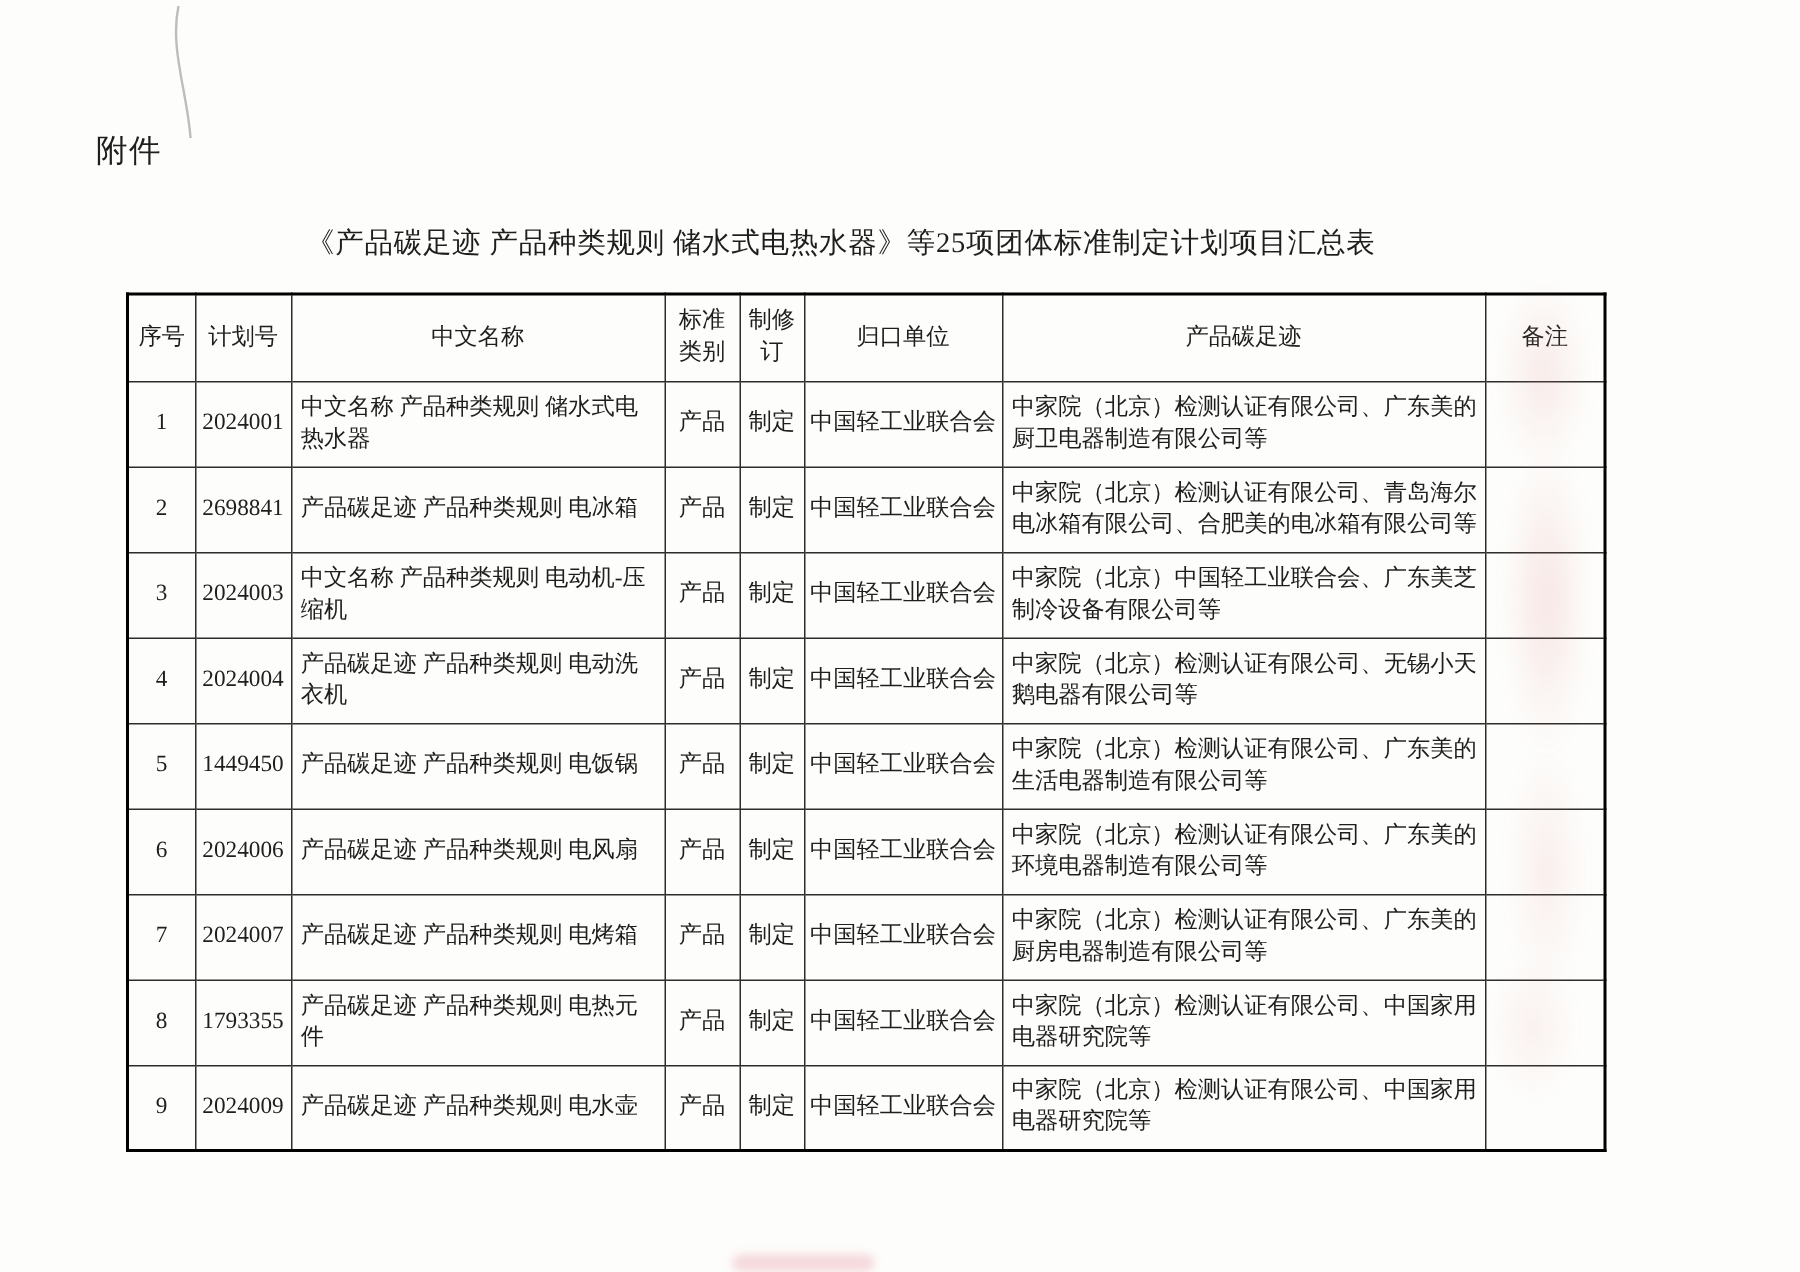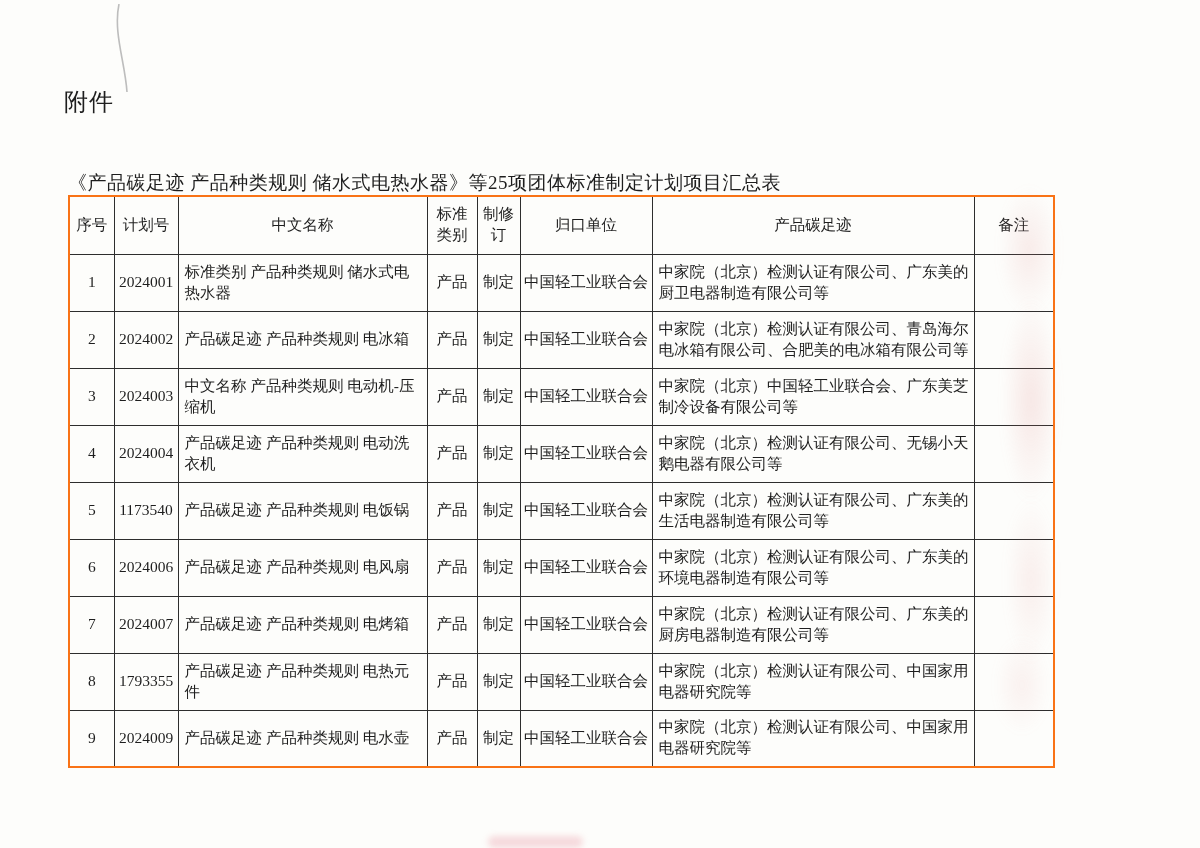--- a/index.html
+++ b/index.html
@@ -9,42 +9,41 @@
     overflow: hidden;
     font-family: "Liberation Serif", "DejaVu Serif", serif;
     color: #1e1e1e;
     position: relative;
   }
   .page { position: absolute; inset: 0; }
 
   .attachment-label {
     position: absolute;
     left: 64px; top: 86px;
-    font-size: 24px;
+    font-size: 21px;
     letter-spacing: 1px;
   }
 
   .doc-title {
     position: absolute;
     left: 68px; top: 149px;
     width: 985px;
-    text-align: left;
+    text-align: center;
     font-size: 19px;
     letter-spacing: 0.5px;
     white-space: nowrap;
-    margin-top: 21px;
   }
 
   table.summary {
     position: absolute;
-    left: 68px; top: 195px;
+    left: 84px; top: 195px;
     width: 985px;
     border-collapse: collapse;
     table-layout: fixed;
-    border: 2px solid #f97316;
+    border: 2px solid #000000;
   }
   table.summary th, table.summary td {
     border: 1px solid #2d2d2d;
     font-size: 15.5px;
     font-weight: normal;
     vertical-align: middle;
     line-height: 1.35;
     overflow: hidden;
   }
   thead tr { height: 58px; }
@@ -101,30 +100,30 @@
         <th>制修订</th>
         <th>归口单位</th>
         <th>产品碳足迹</th>
         <th>备注</th>
       </tr>
     </thead>
     <tbody>
       <tr>
         <td>1</td>
         <td>2024001</td>
-        <td class="cell-name">标准类别 产品种类规则 储水式电热水器</td>
+        <td class="cell-name">中文名称 产品种类规则 储水式电热水器</td>
         <td>产品</td>
         <td>制定</td>
         <td>中国轻工业联合会</td>
         <td class="cell-drafters">中家院（北京）检测认证有限公司、广东美的厨卫电器制造有限公司等</td>
         <td></td>
       </tr>
       <tr>
         <td>2</td>
-        <td>2024002</td>
+        <td>2698841</td>
         <td class="cell-name">产品碳足迹 产品种类规则 电冰箱</td>
         <td>产品</td>
         <td>制定</td>
         <td>中国轻工业联合会</td>
         <td class="cell-drafters">中家院（北京）检测认证有限公司、青岛海尔电冰箱有限公司、合肥美的电冰箱有限公司等</td>
         <td></td>
       </tr>
       <tr>
         <td>3</td>
         <td>2024003</td>
@@ -140,21 +139,21 @@
         <td>2024004</td>
         <td class="cell-name">产品碳足迹 产品种类规则 电动洗衣机</td>
         <td>产品</td>
         <td>制定</td>
         <td>中国轻工业联合会</td>
         <td class="cell-drafters">中家院（北京）检测认证有限公司、无锡小天鹅电器有限公司等</td>
         <td></td>
       </tr>
       <tr>
         <td>5</td>
-        <td>1173540</td>
+        <td>1449450</td>
         <td class="cell-name">产品碳足迹 产品种类规则 电饭锅</td>
         <td>产品</td>
         <td>制定</td>
         <td>中国轻工业联合会</td>
         <td class="cell-drafters">中家院（北京）检测认证有限公司、广东美的生活电器制造有限公司等</td>
         <td></td>
       </tr>
       <tr>
         <td>6</td>
         <td>2024006</td>

